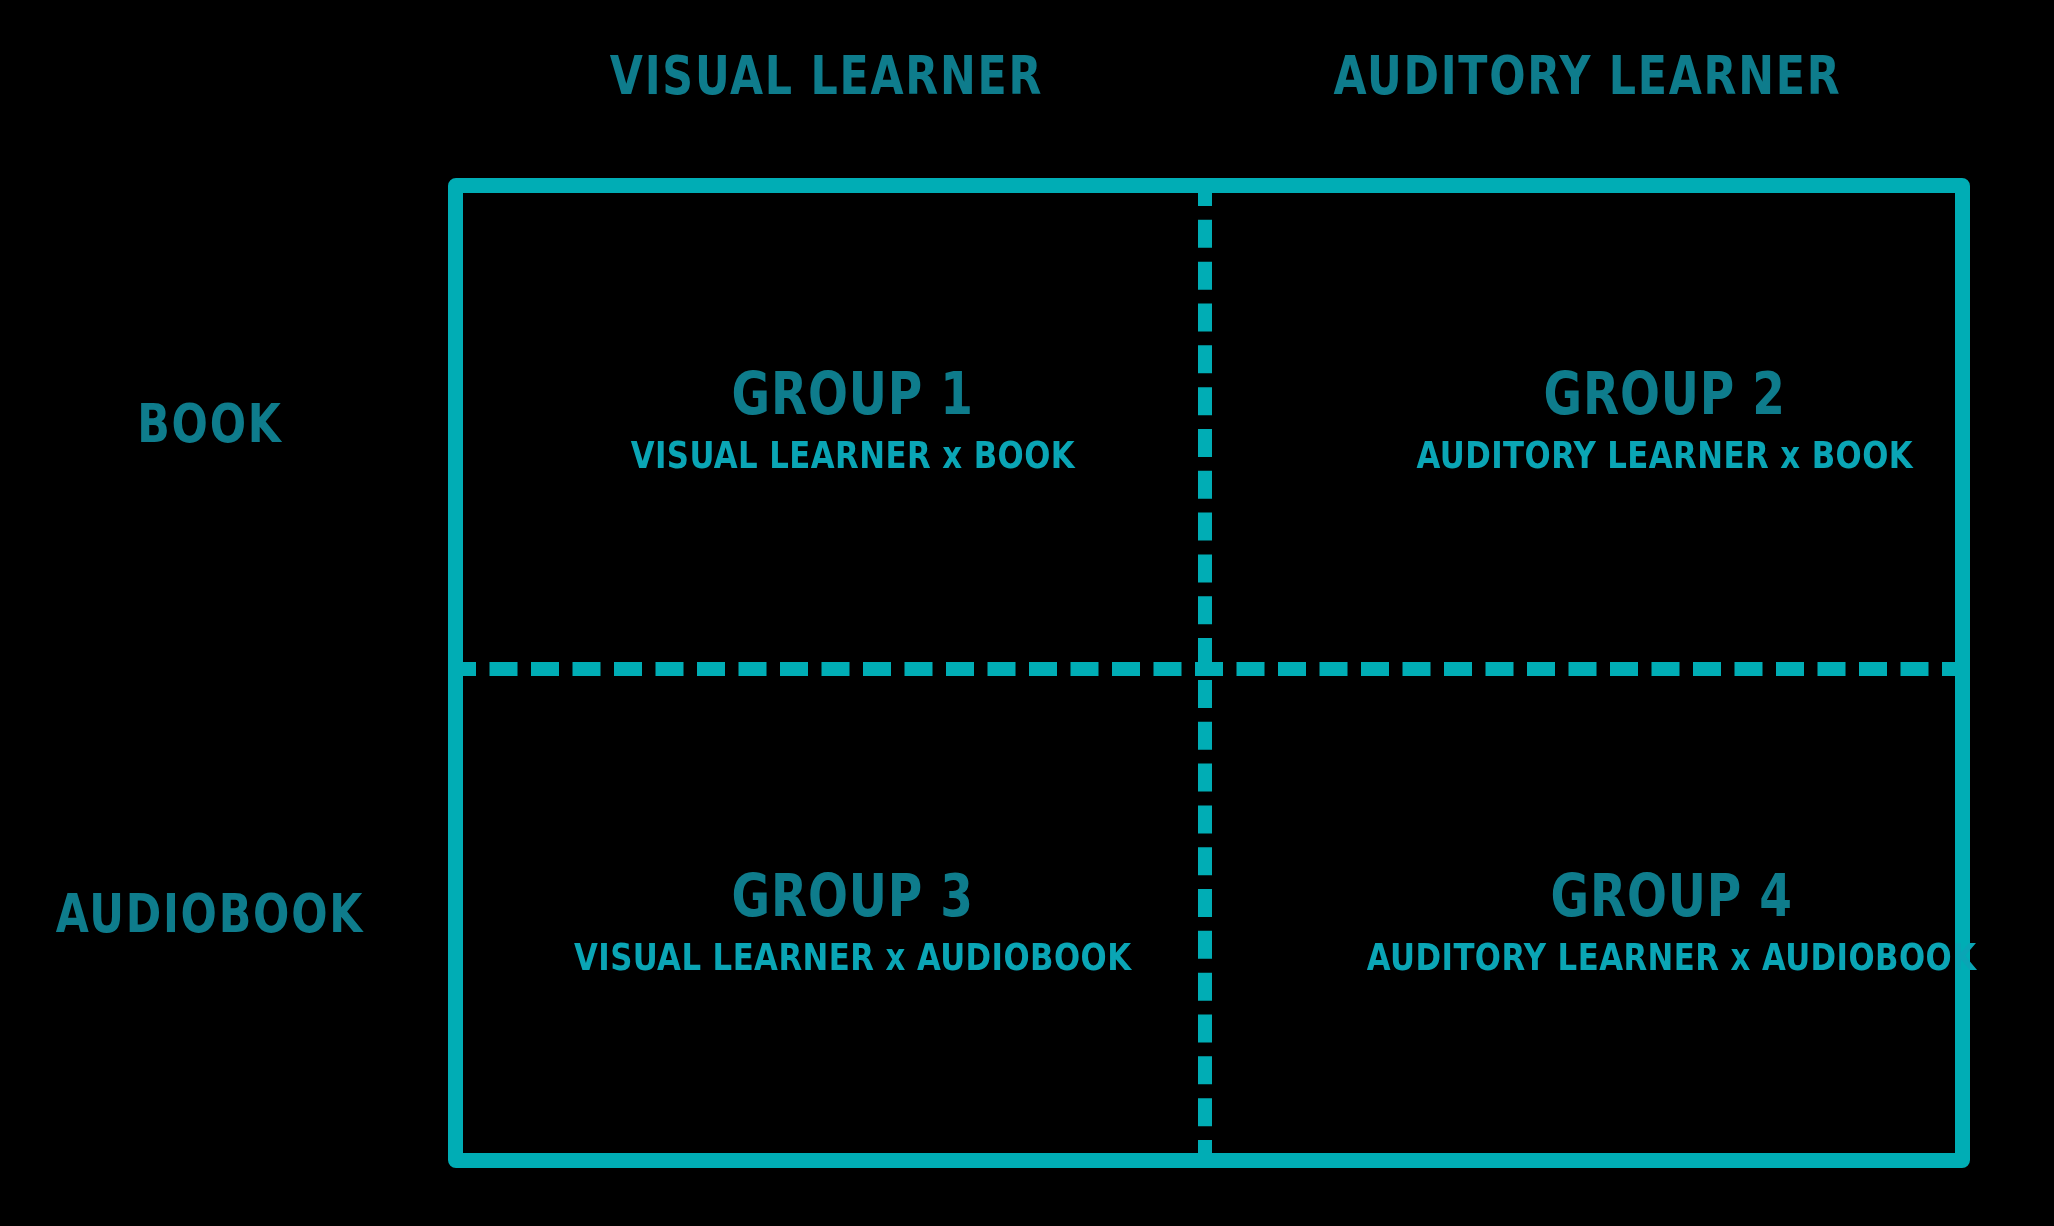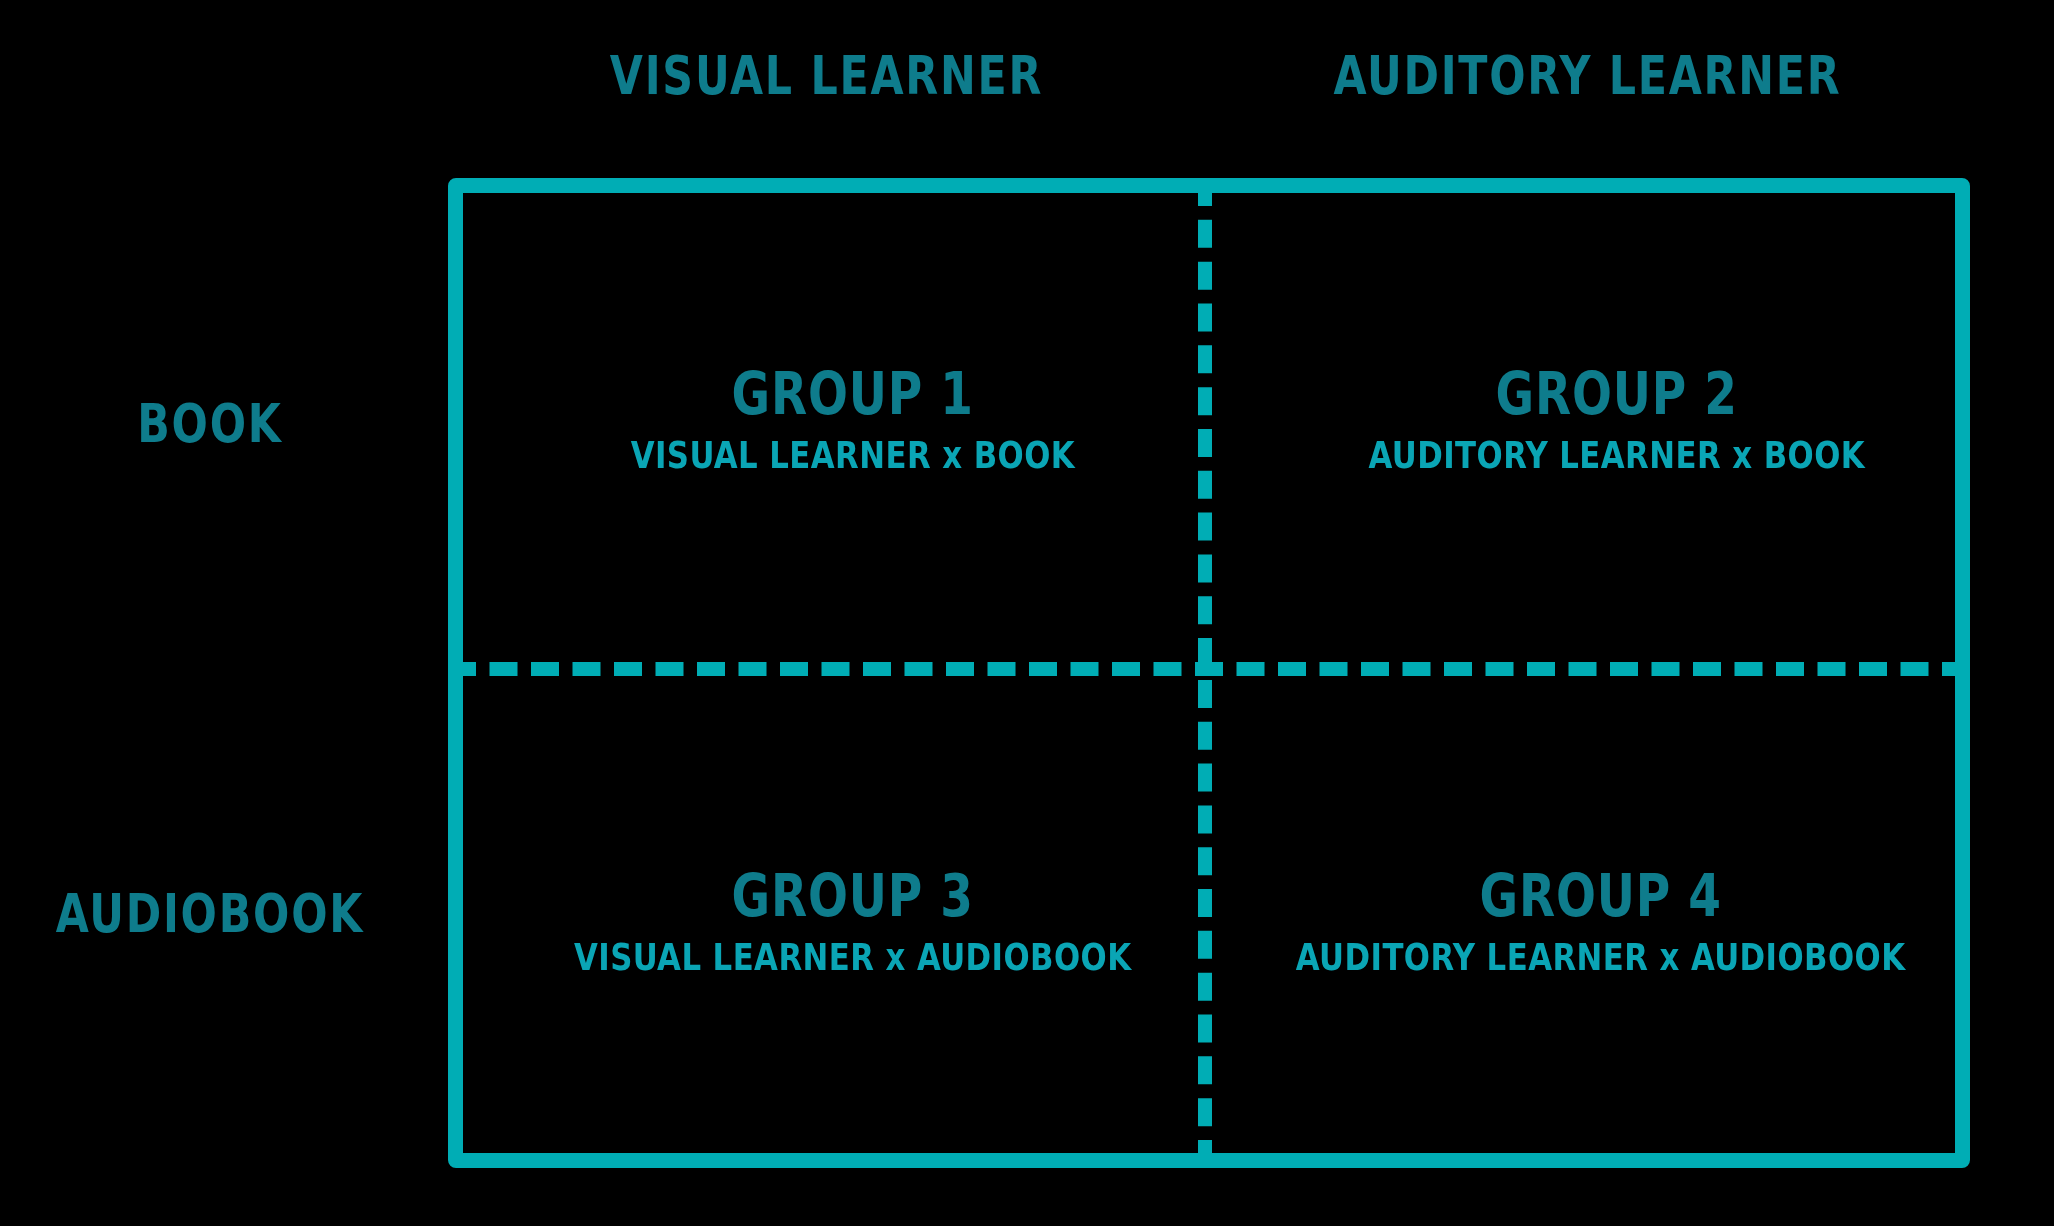--- a/index.html
+++ b/index.html
@@ -92,23 +92,23 @@
   .cell {
     position: absolute;
     display: flex;
     flex-direction: column;
     align-items: center;
     justify-content: center;
     text-align: center;
     padding-left: 26px;
   }
   #cell-0 { left: 448px;  top: 178px; width: 757px; height: 484px; }
-  #cell-1 { left: 1212px; top: 178px; width: 758px; height: 484px; }
+  #cell-1 { left: 1260px; top: 178px; width: 758px; height: 484px; }
   #cell-2 { left: 448px;  top: 676px; width: 757px; height: 492px; text-align: center; }
-  #cell-3 { left: 1196px; top: 676px; width: 758px; height: 492px; }
+  #cell-3 { left: 1267px; top: 676px; width: 758px; height: 492px; }
 
   .cell-title {
     color: #0E7C8C;
     font-size: 58px;
     font-weight: 700;
     letter-spacing: 1px;
     text-transform: uppercase;
     font-family: "DejaVu Sans Condensed", "Liberation Sans Narrow", "Liberation Sans", sans-serif;
     transform: scaleX(0.9);
     line-height: 1.05;

